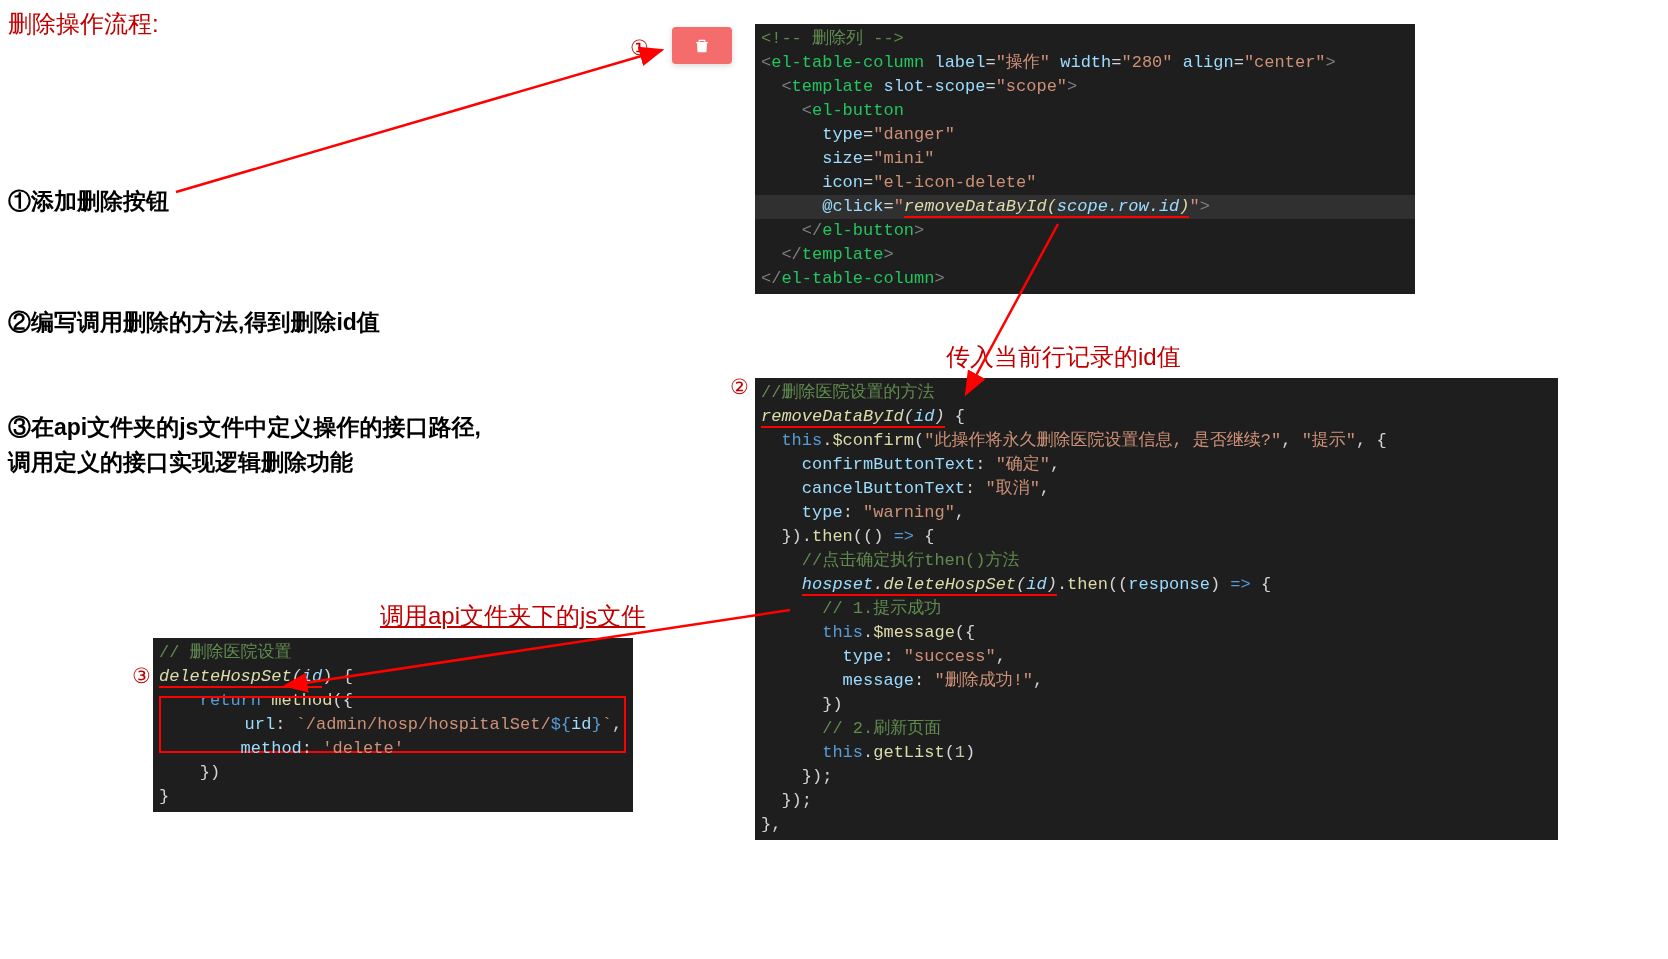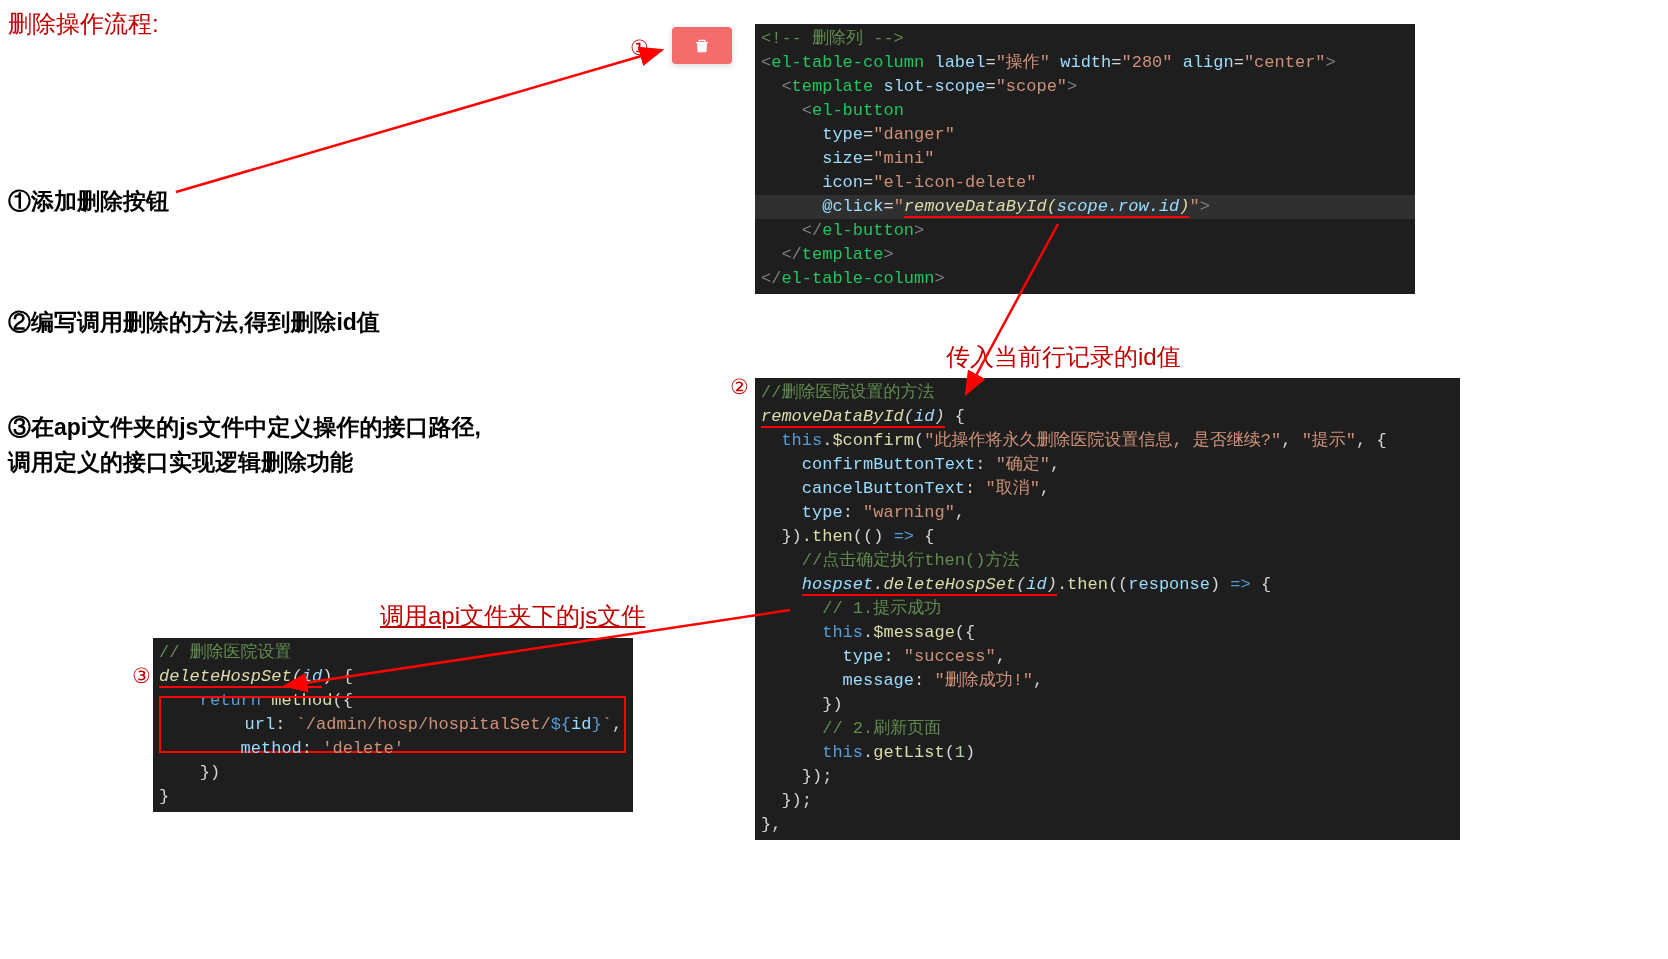--- a/index.html
+++ b/index.html
@@ -57,21 +57,21 @@
 <span class="line"><span class="c-tag">    &lt;</span><span class="c-el">el-button</span></span>
 <span class="line"><span class="c-attr">      type</span><span class="c-pl">=</span><span class="c-str">"danger"</span></span>
 <span class="line"><span class="c-attr">      size</span><span class="c-pl">=</span><span class="c-str">"mini"</span></span>
 <span class="line"><span class="c-attr">      icon</span><span class="c-pl">=</span><span class="c-str">"el-icon-delete"</span></span>
 <span class="line highlight-line"><span class="c-attr">      @click</span><span class="c-pl">=</span><span class="c-str">"</span><span class="red-underline"><span class="c-fn">removeDataById(</span><span class="c-var">scope.row.id</span><span class="c-fn">)</span></span><span class="c-str">"</span><span class="c-tag">&gt;</span></span>
 <span class="line"><span class="c-tag">    &lt;/</span><span class="c-el">el-button</span><span class="c-tag">&gt;</span></span>
 <span class="line"><span class="c-tag">  &lt;/</span><span class="c-el">template</span><span class="c-tag">&gt;</span></span>
 <span class="line"><span class="c-tag">&lt;/</span><span class="c-el">el-table-column</span><span class="c-tag">&gt;</span></span>
 </pre>
 
-<pre class="code-block" style="left:755px; top:378px; width:705px;"><span class="line"><span class="c-comm">//删除医院设置的方法</span></span>
+<pre class="code-block" style="left:755px; top:378px; width:803px;"><span class="line"><span class="c-comm">//删除医院设置的方法</span></span>
 <span class="line"><span class="red-underline"><span class="c-fn">removeDataById</span><span class="c-pl">(</span><span class="c-var">id</span><span class="c-pl">)</span></span><span class="c-pl"> {</span></span>
 <span class="line"><span class="c-pl">  </span><span class="c-kw">this</span><span class="c-pl">.</span><span class="c-fn">$confirm</span><span class="c-pl">(</span><span class="c-str">"此操作将永久删除医院设置信息, 是否继续?"</span><span class="c-pl">, </span><span class="c-str">"提示"</span><span class="c-pl">, {</span></span>
 <span class="line"><span class="c-prop">    confirmButtonText</span><span class="c-pl">: </span><span class="c-str">"确定"</span><span class="c-pl">,</span></span>
 <span class="line"><span class="c-prop">    cancelButtonText</span><span class="c-pl">: </span><span class="c-str">"取消"</span><span class="c-pl">,</span></span>
 <span class="line"><span class="c-prop">    type</span><span class="c-pl">: </span><span class="c-str">"warning"</span><span class="c-pl">,</span></span>
 <span class="line"><span class="c-pl">  }).</span><span class="c-fn">then</span><span class="c-pl">(() </span><span class="c-kw">=&gt;</span><span class="c-pl"> {</span></span>
 <span class="line"><span class="c-comm">    //点击确定执行then()方法</span></span>
 <span class="line"><span class="c-pl">    </span><span class="red-underline"><span class="c-var">hospset</span><span class="c-pl">.</span><span class="c-fn">deleteHospSet</span><span class="c-pl">(</span><span class="c-var">id</span><span class="c-pl">)</span></span><span class="c-pl">.</span><span class="c-fn">then</span><span class="c-pl">((</span><span class="c-var">response</span><span class="c-pl">) </span><span class="c-kw">=&gt;</span><span class="c-pl"> {</span></span>
 <span class="line"><span class="c-comm">      // 1.提示成功</span></span>
 <span class="line"><span class="c-pl">      </span><span class="c-kw">this</span><span class="c-pl">.</span><span class="c-fn">$message</span><span class="c-pl">({</span></span>

